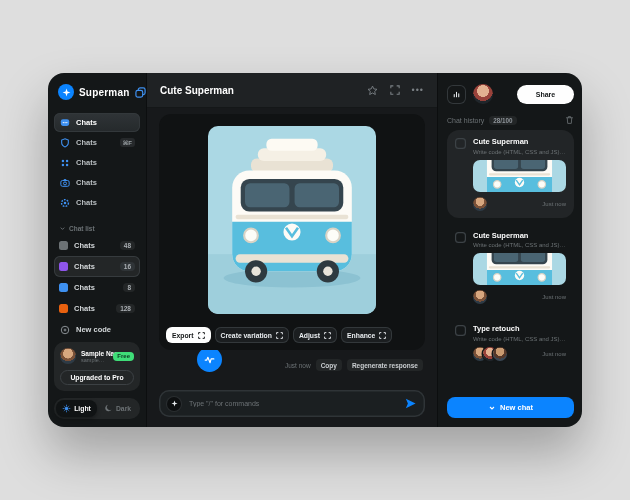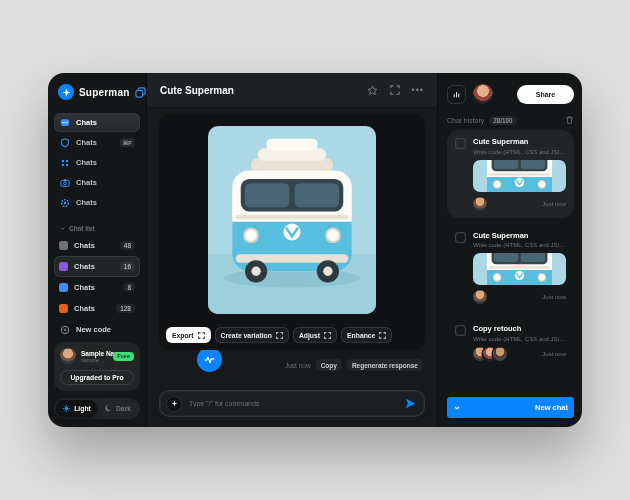--- a/index.html
+++ b/index.html
@@ -91,22 +91,22 @@
   .chk{width:11px;height:11px;border-radius:3.5px;box-shadow:inset 0 0 0 1.2px #3c4246;flex:none;margin-top:1px;cursor:pointer}
   .hbody{flex:1;min-width:0}
   .htitle{color:#fefefe;font-size:7.5px;font-weight:bold}
   .hdesc{color:#6c7275;font-size:6px;margin-top:2.5px;white-space:nowrap;overflow:hidden;text-overflow:ellipsis}
   .hthumb{margin-top:5px;height:32px;border-radius:7px;overflow:hidden}
   .hthumb svg{width:100%;height:100%;display:block}
   .hfoot{display:flex;align-items:center;margin-top:5px}
   .htime{margin-left:auto;color:#6c7275;font-size:6px}
   .avstack{display:flex}
   .avstack .avatar{margin-right:-4px;box-shadow:0 0 0 1.5px #141718}
-  .newchat{margin-top:auto;height:21px;background:#0b84ff;border-radius:3px;border:none;color:#fff;font-family:inherit;
-           font-size:7.5px;font-weight:bold;display:flex;align-items:center;justify-content:space-between;gap:4px;cursor:pointer}
+  .newchat{margin-top:auto;height:21px;background:#0b84ff;border-radius:8px;border:none;color:#fff;font-family:inherit;
+           font-size:7.5px;font-weight:bold;display:flex;align-items:center;justify-content:center;gap:4px;cursor:pointer}
 </style>
 </head>
 <body>
 
 <div class="window">
 
   <aside class="sidebar">
     <div class="brand-row">
       <span class="logo">
         <svg width="9" height="9" viewBox="0 0 16 16">
@@ -440,21 +440,21 @@
           <div class="hfoot">
             <span class="avatar face-a" style="width:14px;height:14px"></span>
             <span class="htime">Just now</span>
           </div>
         </div>
       </div>
 
       <div class="hcard">
         <span class="chk"></span>
         <div class="hbody">
-          <div class="htitle">Copy retouch</div>
+          <div class="htitle">Type retouch</div>
           <div class="hdesc">Write code (HTML, CSS and JS) for a simple...</div>
           <div class="hfoot">
             <span class="avstack">
               <span class="avatar face-a" style="width:14px;height:14px"></span>
               <span class="avatar face-b" style="width:14px;height:14px"></span>
               <span class="avatar face-c" style="width:14px;height:14px"></span>
             </span>
             <span class="htime">Just now</span>
           </div>
         </div>

